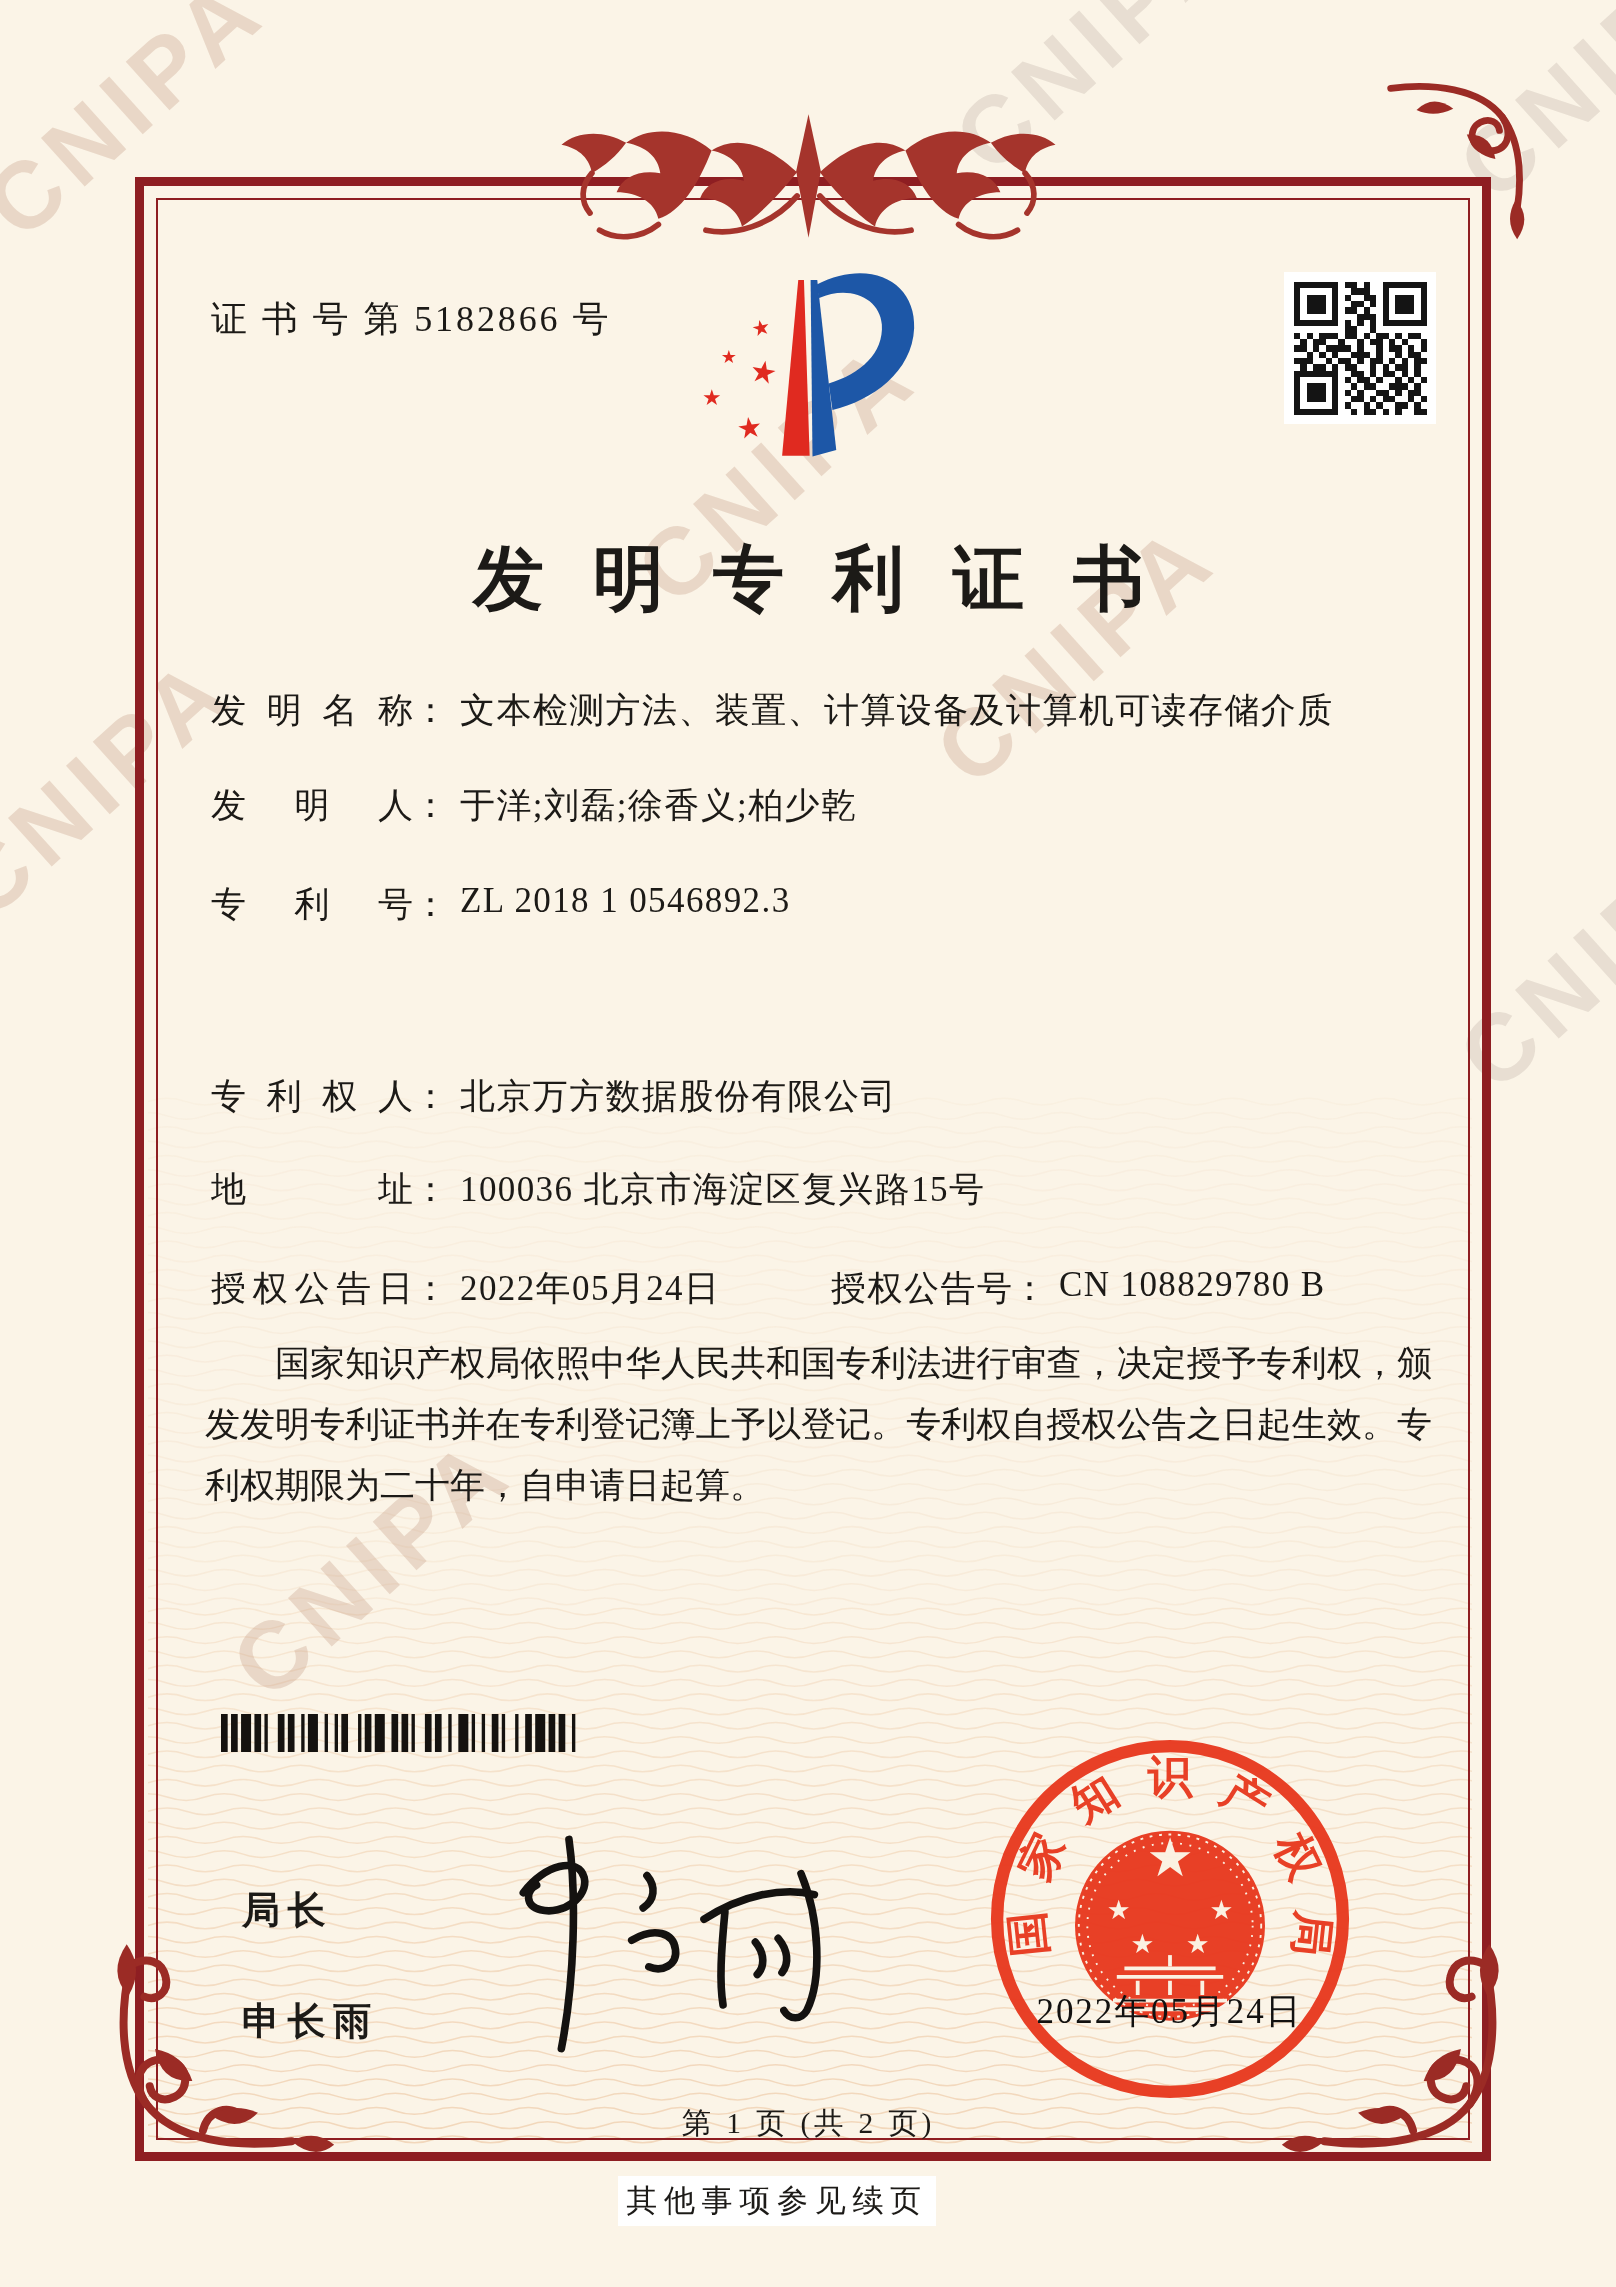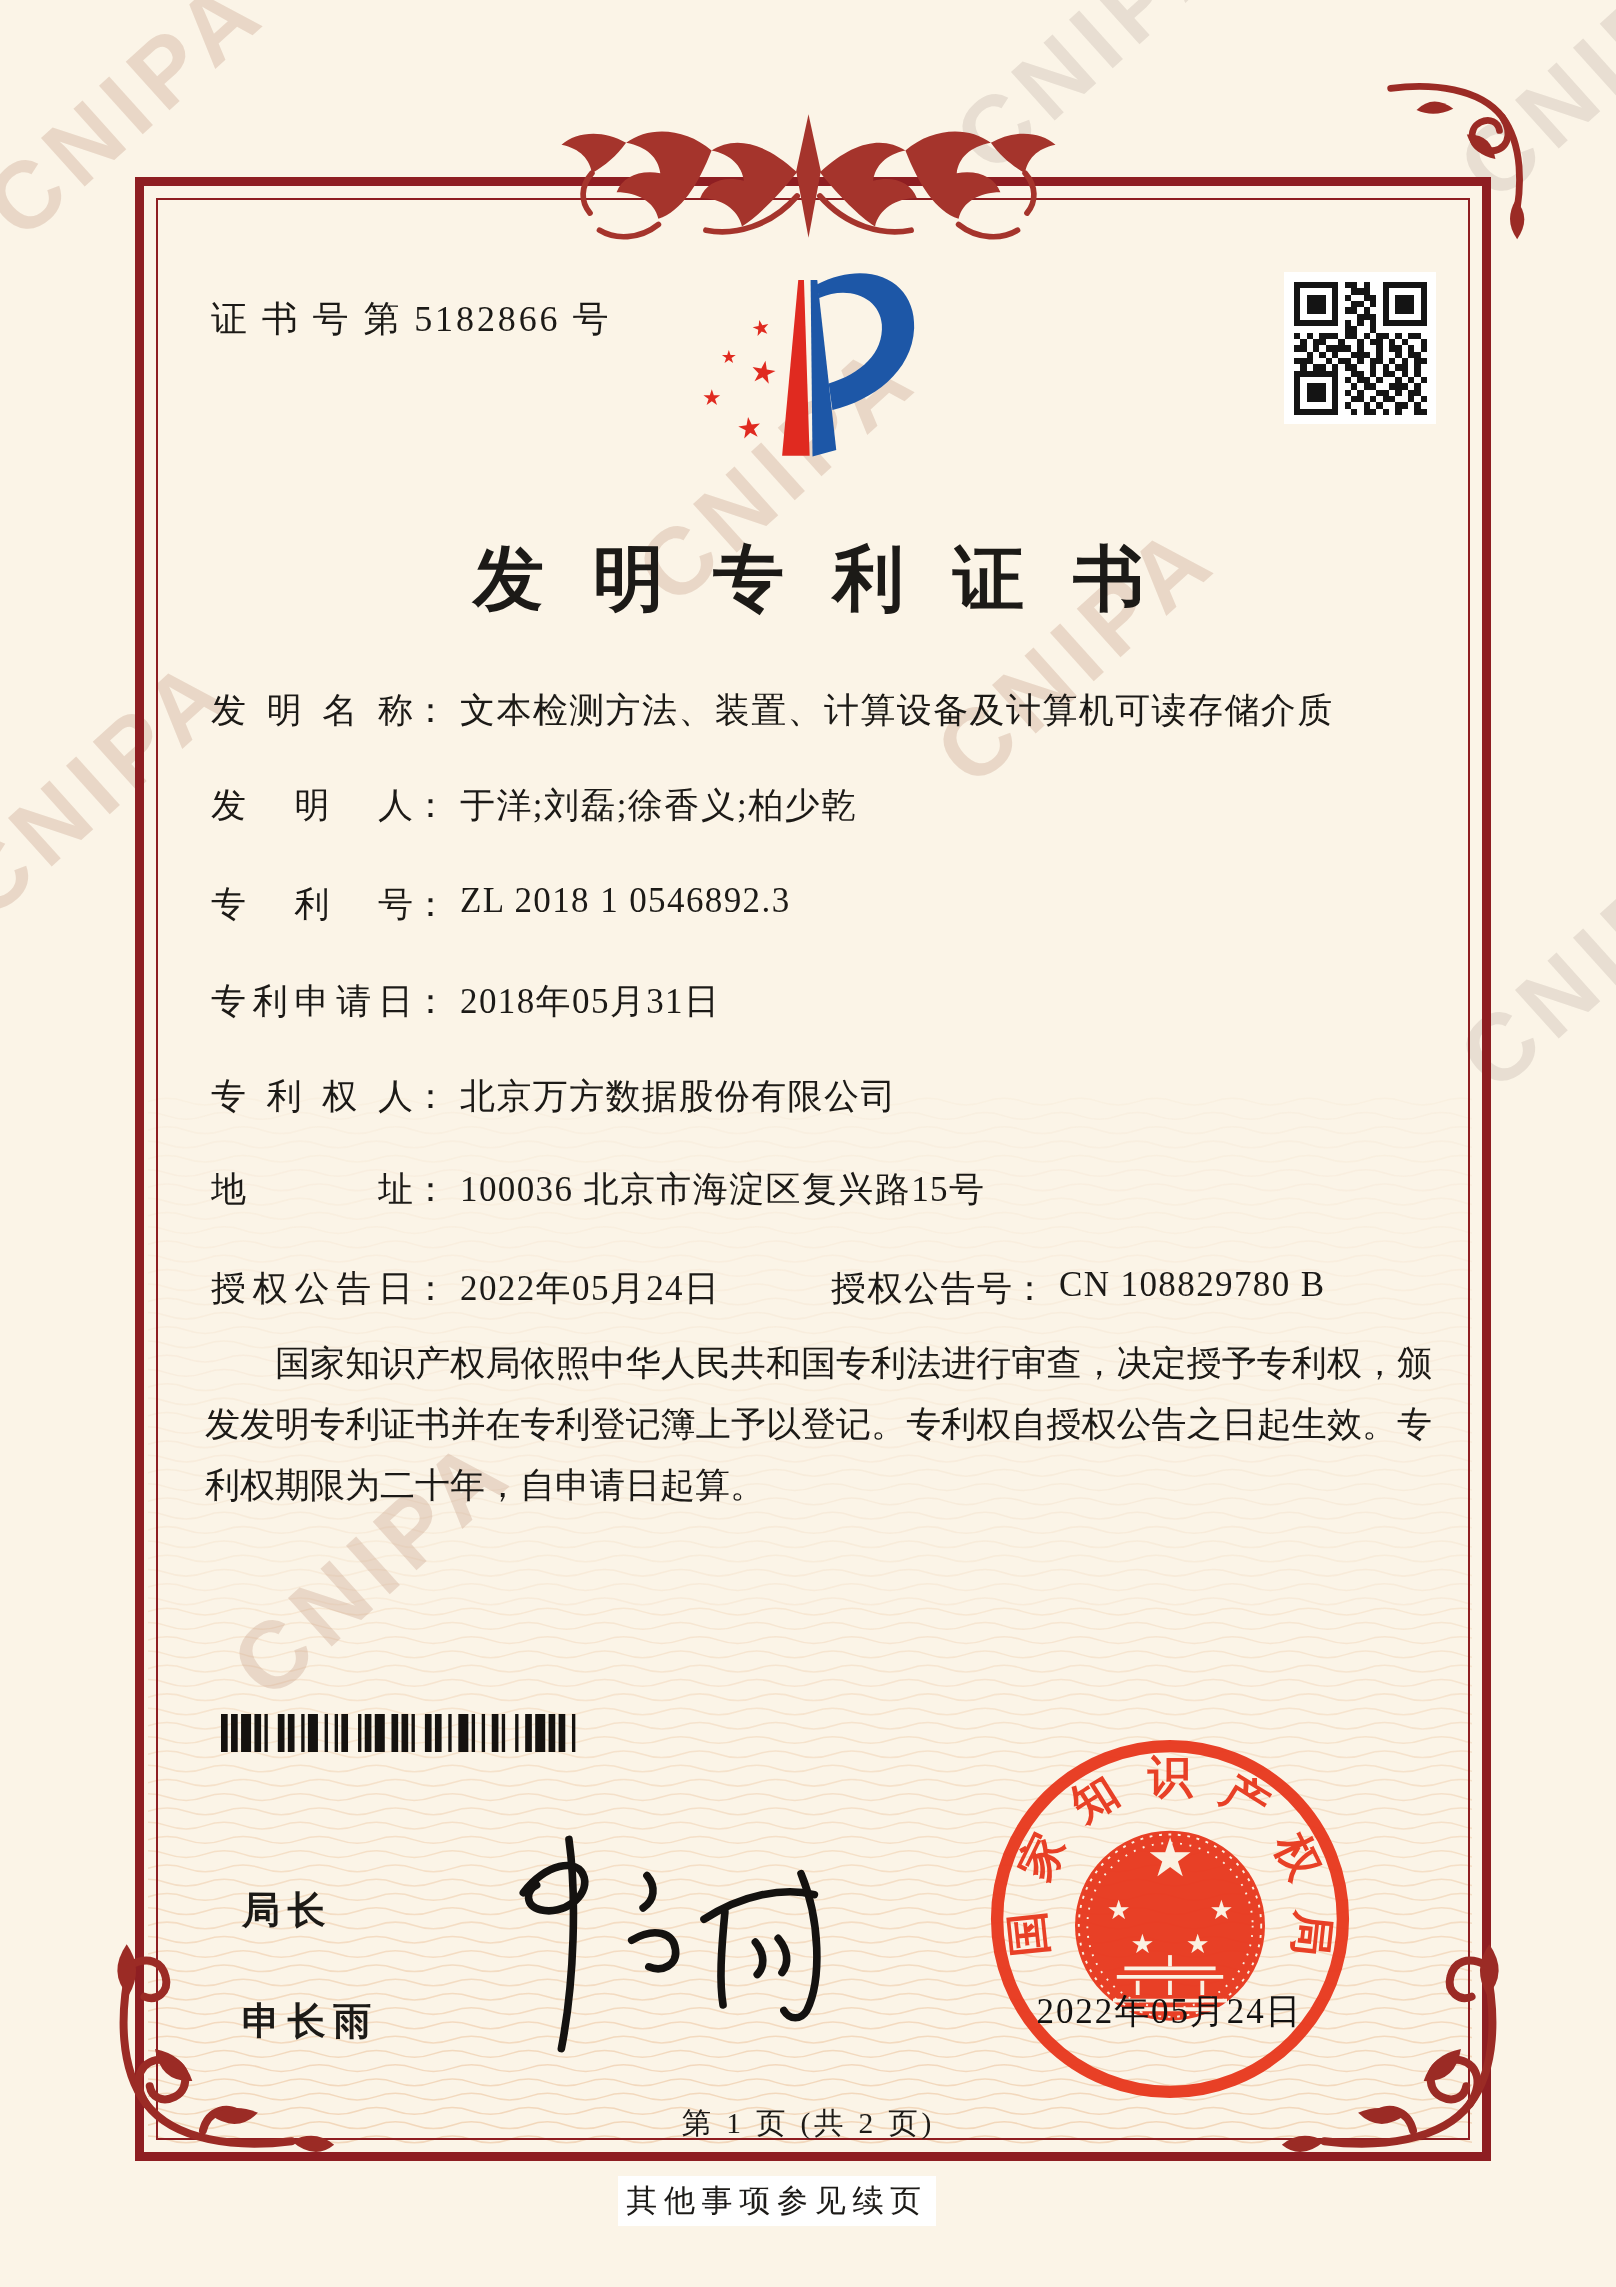--- a/index.html
+++ b/index.html
@@ -527,23 +527,20 @@
 
   <div class="frow" id="row-0">
     <span class="flabel">发明名称</span><span class="fcolon">：</span><span class="fvalue">文本检测方法、装置、计算设备及计算机可读存储介质</span>
   </div>
   <div class="frow" id="row-1">
     <span class="flabel">发明人</span><span class="fcolon">：</span><span class="fvalue">于洋;刘磊;徐香义;柏少乾</span>
   </div>
   <div class="frow" id="row-2">
     <span class="flabel">专利号</span><span class="fcolon">：</span><span class="fvalue">ZL 2018 1 0546892.3</span>
   </div>
-  <div class="frow" id="row-3">
-    <span class="flabel">专利申请日</span><span class="fcolon">：</span><span class="fvalue">2018年05月31日</span>
-  </div>
   <div class="frow" id="row-4">
     <span class="flabel">专利权人</span><span class="fcolon">：</span><span class="fvalue">北京万方数据股份有限公司</span>
   </div>
   <div class="frow" id="row-5">
     <span class="flabel">地址</span><span class="fcolon">：</span><span class="fvalue">100036 北京市海淀区复兴路15号</span>
   </div>
   <div class="frow" id="row-6">
     <span class="flabel">授权公告日</span><span class="fcolon">：</span><span class="fvalue">2022年05月24日</span>
     <span class="fgroup2">
       <span class="flabel">授权公告号</span><span class="fcolon">：</span><span class="fvalue">CN 108829780 B</span>

